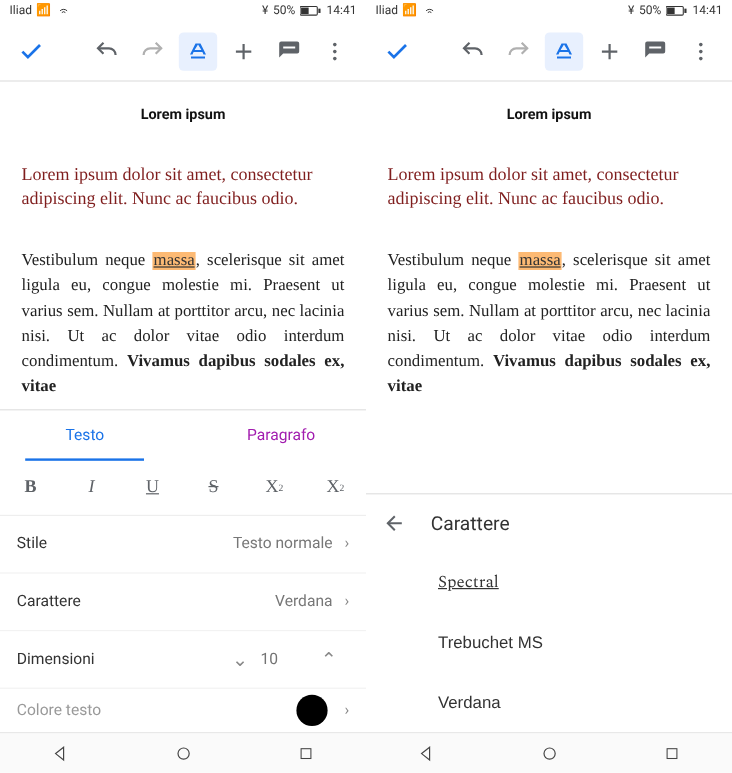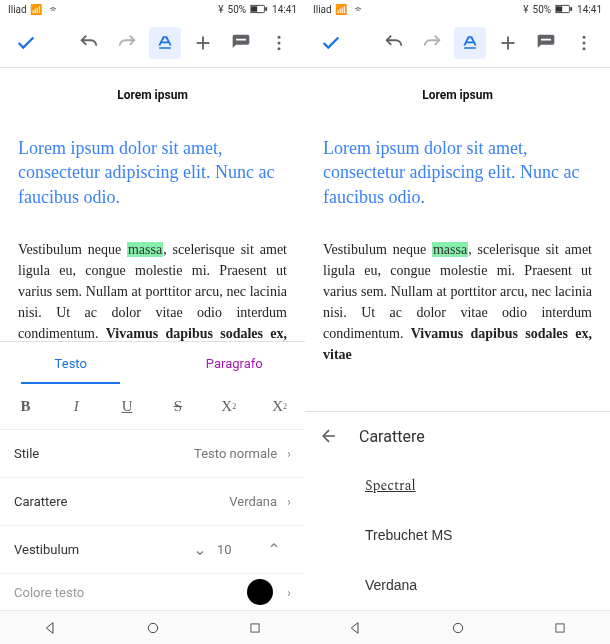--- a/index.html
+++ b/index.html
@@ -54,33 +54,33 @@
   }
   .doc-title {
     text-align: center;
     font-weight: 700;
     font-size: 12px;
     margin-bottom: 34px;
     color: #111;
   }
   .doc-h2 {
     font-family: Georgia, 'Times New Roman', serif;
-    font-size: 18px;
+    font-size: 15px;
     line-height: 1.35;
     margin-bottom: 30px;
-    color: #3b82f6;
+    color: #7f1d1d;
   }
   .doc-p {
     font-family: Georgia, 'Times New Roman', serif;
     font-size: 14px;
     line-height: 1.5;
     text-align: justify;
     color: #222;
   }
-  .doc-p .hl { background: #86efac; color:#333; padding: 0 1px;}
+  .doc-p .hl { background: #fdba74; color:#333; padding: 0 1px; text-decoration: underline;}
   .doc-p .bold { font-weight: 700; }
   .panel {
     border-top: 1px solid #e0e0e0;
     background: #fff;
   }
   .tabs {
     display: flex;
     height: 42px;
     gap: 22px;
   }
@@ -272,21 +272,21 @@
       <span class="label">Stile</span>
       <span class="value">Testo normale</span>
       <span class="chev">›</span>
     </div>
     <div class="opt-row">
       <span class="label">Carattere</span>
       <span class="value">Verdana</span>
       <span class="chev">›</span>
     </div>
     <div class="opt-row">
-      <span class="label">Vestibulum</span>
+      <span class="label">Dimensioni</span>
       <span class="step">⌄</span>
       <span class="numval">10</span>
       <span class="step">⌃</span>
     </div>
     <div class="opt-row" style="border-bottom:none; height:36px; overflow:hidden;">
       <span class="label" style="color:#999">Colore testo</span>
       <span class="swatch"></span>
       <span class="chev">›</span>
     </div>
   </div>

